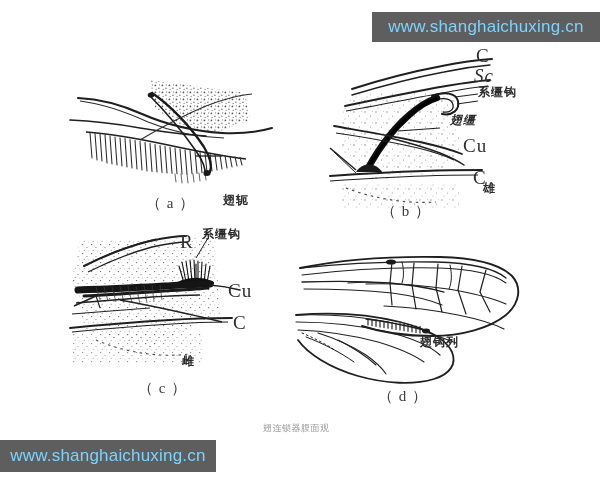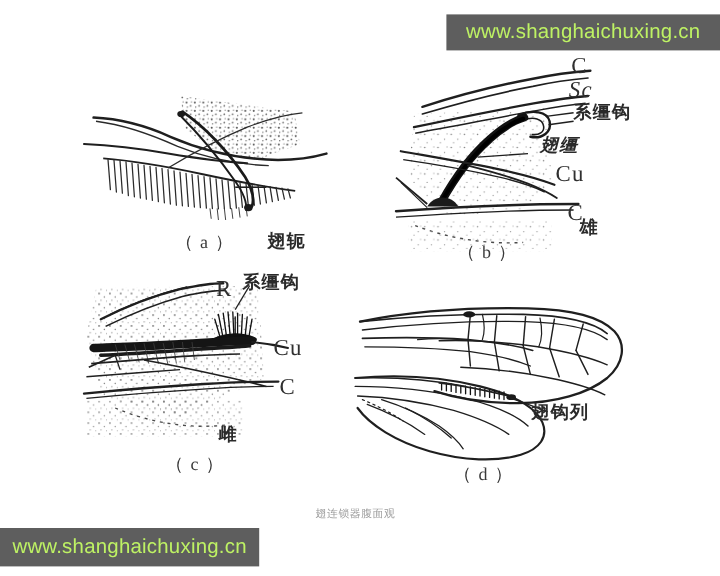--- a/index.html
+++ b/index.html
@@ -29,21 +29,21 @@
     line-height: 1;
   }
   .lbl-latin {
     font-family: "Liberation Serif", serif;
     font-size: 19px;
     letter-spacing: 1px;
     color: #303030;
   }
   .lbl-cjk {
     font-family: "DejaVu Sans", sans-serif;
-    font-size: 15px;
+    font-size: 12px;
     font-weight: 600;
     letter-spacing: 1px;
     color: #2a2a2a;
   }
   .panel-cap {
     font-family: "Liberation Serif", serif;
     font-size: 15px;
     color: #3a3a3a;
     letter-spacing: 1px;
   }
@@ -51,21 +51,21 @@
     position: absolute;
     font-family: "DejaVu Sans", sans-serif;
     font-size: 9px;
     color: #9a9a9a;
     letter-spacing: 0.5px;
     white-space: nowrap;
   }
   .watermark {
     position: absolute;
     background: #5e5e5e;
-    color: #bef264;
+    color: #7dd3fc;
     font-family: "Liberation Sans", sans-serif;
     font-size: 17px;
     display: flex;
     align-items: center;
     justify-content: center;
     letter-spacing: 0.2px;
   }
   #wm-top {
     left: 372px;
     top: 12px;
@@ -356,21 +356,21 @@
   <div class="label lbl-cjk" style="left:483px; top:182px;">雄</div>
   <div class="label panel-cap" style="left:381px; top:204px;">（ b ）</div>
 
   <div class="label lbl-latin" style="left:180px; top:232px;">R</div>
   <div class="label lbl-cjk" style="left:202px; top:228px;">系缰钩</div>
   <div class="label lbl-latin" style="left:228px; top:281px;">Cu</div>
   <div class="label lbl-latin" style="left:233px; top:313px;">C</div>
   <div class="label lbl-cjk" style="left:182px; top:355px;">雌</div>
   <div class="label panel-cap" style="left:138px; top:381px;">（ c ）</div>
 
-  <div class="label lbl-cjk" style="left:443px; top:336px;">翅钩列</div>
+  <div class="label lbl-cjk" style="left:420px; top:336px;">翅钩列</div>
   <div class="label panel-cap" style="left:378px; top:389px;">（ d ）</div>
 
   <div class="fig-caption" style="left:263px; top:422px;text-align:right;">翅连锁器腹面观</div>
 
   <div class="watermark" id="wm-top">www.shanghaichuxing.cn</div>
   <div class="watermark" id="wm-bottom">www.shanghaichuxing.cn</div>
 
 </div>
 
 </body></html>

